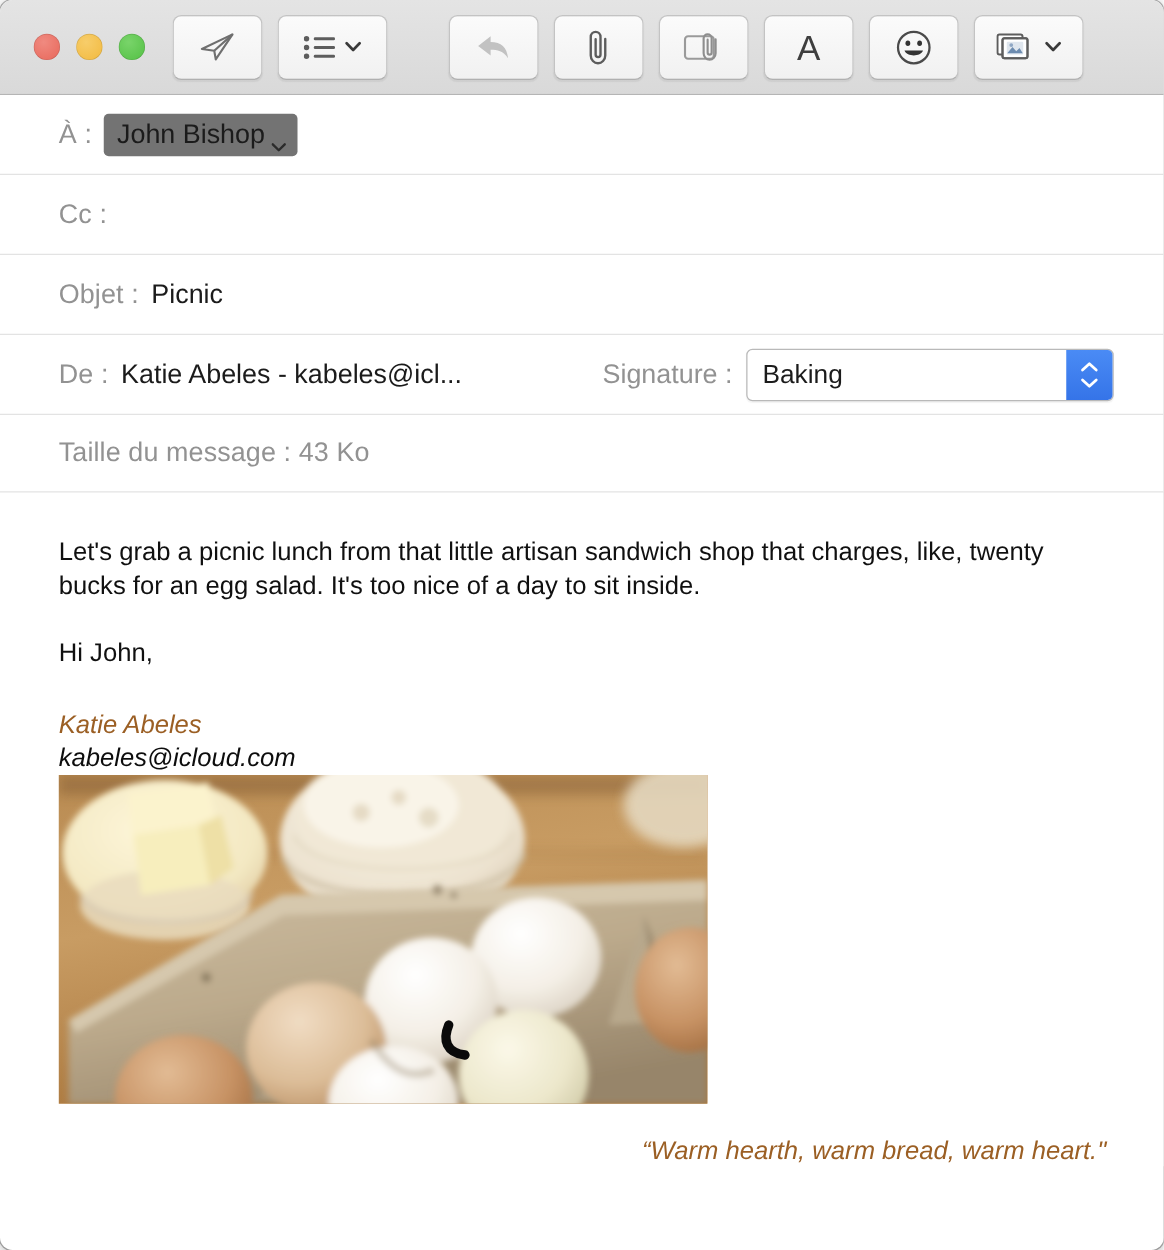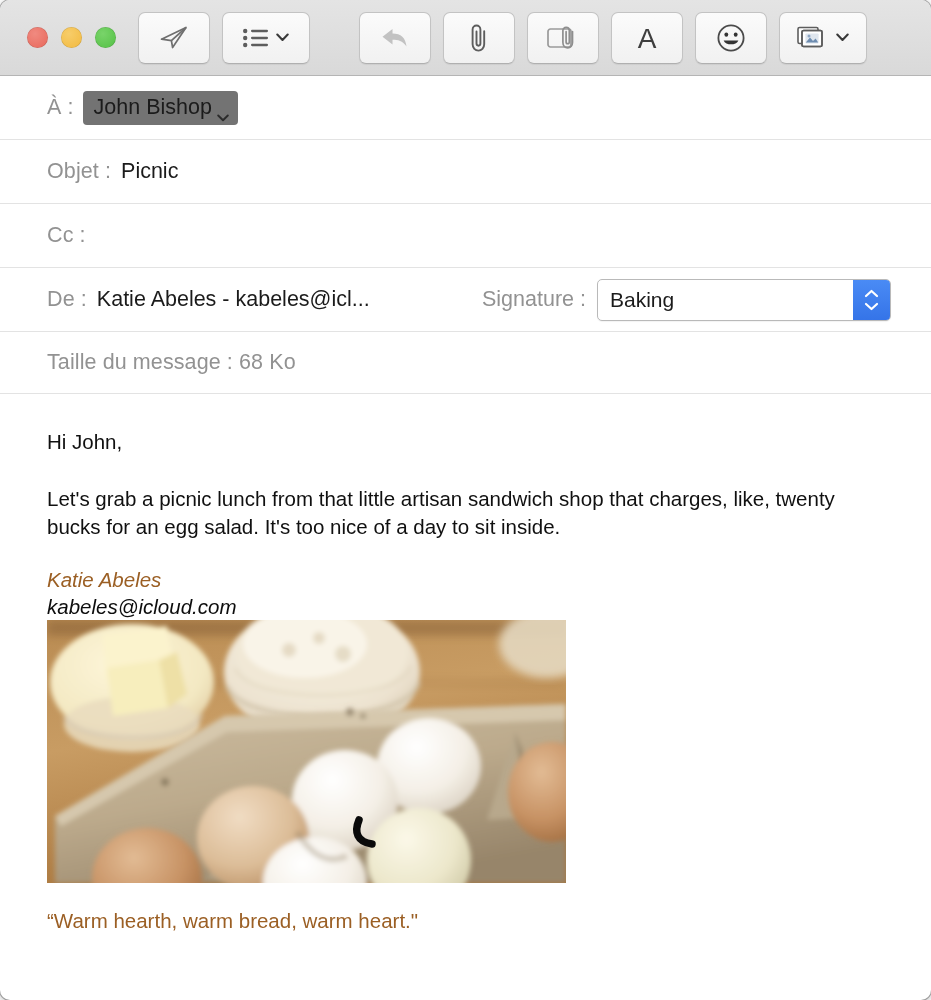--- a/index.html
+++ b/index.html
@@ -198,22 +198,24 @@
     position: relative;
     width: 519px;
     height: 263px;
     overflow: hidden;
     background: #c79a63;
   }
   .photo svg { display: block; }
 
   .quote {
     margin-top: 26px;
+    font-style: italic;
     font-size: 20.5px;
     color: #9b5f24;
+    text-align: right;
   }
 </style>
 </head>
 <body>
 
 <div class="window">
 
   <div class="toolbar">
 
     <div class="traffic-lights">
@@ -337,27 +339,27 @@
         <span>John Bishop</span>
         <span class="tchev">
           <svg width="12" height="8" viewBox="0 0 12 8">
             <path d="M1.2 1.5 L6 6.2 L10.8 1.5" fill="none" stroke="#2b2b2b" stroke-width="1.9" stroke-linecap="round" stroke-linejoin="round"></path>
           </svg>
         </span>
       </span>
     </div>
 
     <div class="hrow">
+      <span class="hlabel">Cc :</span>
+      <span class="hvalue"></span>
+    </div>
+
+    <div class="hrow">
       <span class="hlabel">Objet :</span>
       <span class="hvalue">Picnic</span>
-    </div>
-
-    <div class="hrow">
-      <span class="hlabel">Cc :</span>
-      <span class="hvalue"></span>
     </div>
 
     <div class="hrow">
       <span class="hlabel">De :</span>
       <span class="hvalue">Katie Abeles - kabeles@icl...</span>
 
       <div class="sig-wrap">
         <span class="sig-label">Signature :</span>
         <div class="sig-select">
           <span class="sig-value">Baking</span>
@@ -367,30 +369,30 @@
             </svg>
             <svg width="15" height="9" viewBox="0 0 15 9">
               <path d="M2 2 L7.5 7 L13 2" fill="none" stroke="#ffffff" stroke-width="2.2" stroke-linecap="round" stroke-linejoin="round"></path>
             </svg>
           </span>
         </div>
       </div>
     </div>
 
     <div class="hrow size">
-      <span class="hlabel">Taille du message : 68 Ko</span>
+      <span class="hlabel">Taille du message : 43 Ko</span>
     </div>
 
   </div>
 
   <div class="body">
 
+    <div class="btext bpara">Let's grab a picnic lunch from that little artisan sandwich shop that charges, like, twenty bucks for an egg salad. It's too nice of a day to sit inside.</div>
+
     <div class="btext bpara tight">Hi John,</div>
-
-    <div class="btext bpara">Let's grab a picnic lunch from that little artisan sandwich shop that charges, like, twenty bucks for an egg salad. It's too nice of a day to sit inside.</div>
 
     <div class="sig-block">
       <div class="sig-name">Katie Abeles</div>
       <div class="sig-mail">kabeles@icloud.com</div>
     </div>
 
     <div class="photo">
       <svg width="519" height="263" viewBox="0 0 519 263">
         <defs>
           <linearGradient id="wood" x1="0" y1="0" x2="0.35" y2="1">

